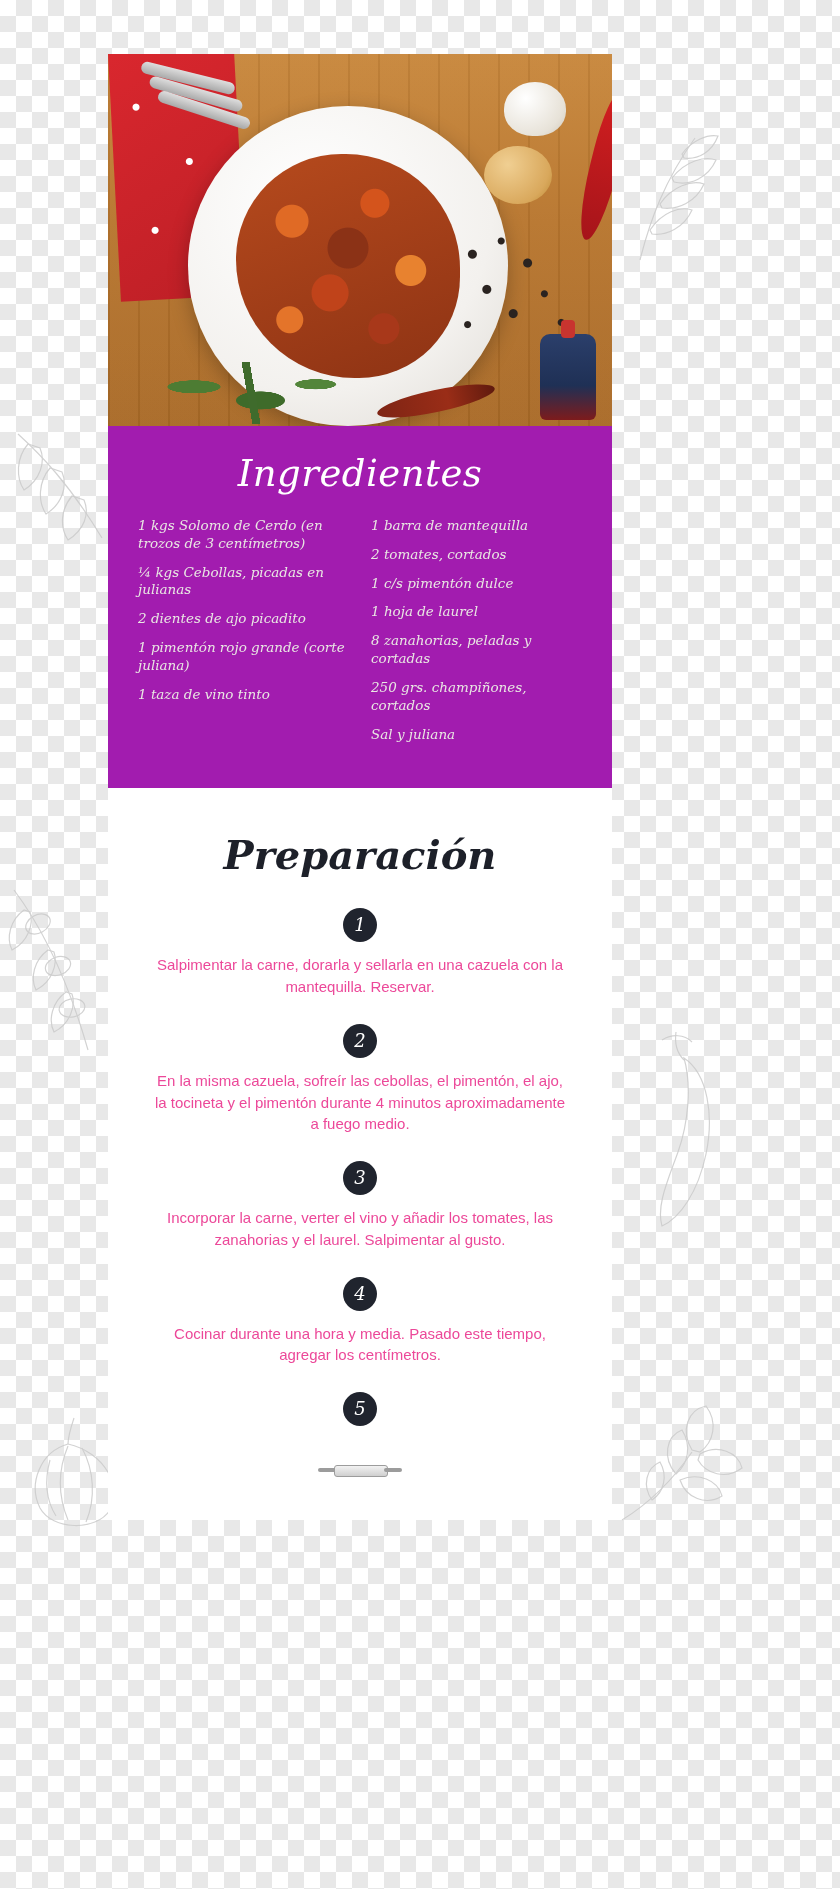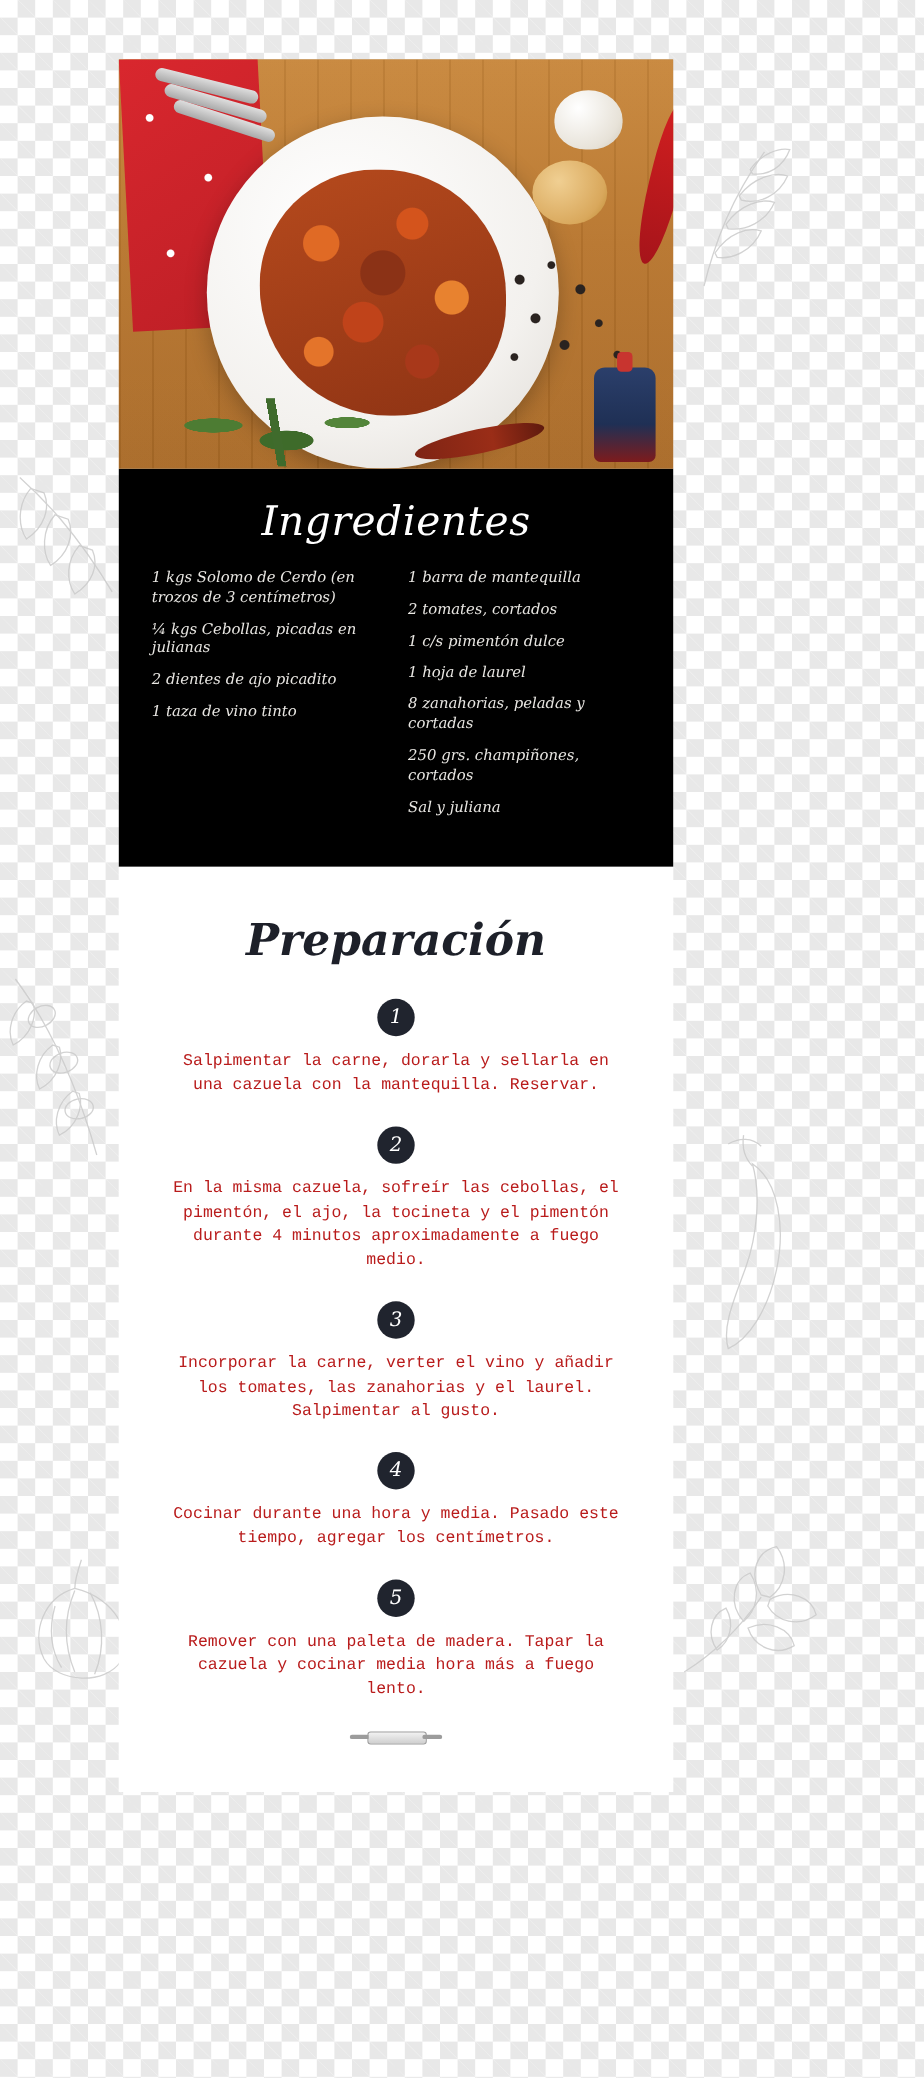--- a/index.html
+++ b/index.html
@@ -172,21 +172,21 @@
     position: absolute;
     left: 50%; top: -14px;
     width: 14px; height: 18px;
     margin-left: -7px;
     border-radius: 4px;
     background: #c8342f;
   }
 
   
   .ingredients {
-    background: #000000;
+    background: #a21caf;
     padding: 26px 30px 34px;
   }
   .script-title {
     font-family: "DejaVu Serif", serif;
     font-style: italic;
     font-weight: 400;
     color: #ffffff;
     text-align: center;
     font-size: 37px;
     letter-spacing: .5px;
@@ -231,22 +231,22 @@
     background: #20242e;
     color: #ffffff;
     font-family: "DejaVu Serif", serif;
     font-style: italic;
     font-size: 18px;
     line-height: 34px;
     display: inline-block;
     margin-bottom: 12px;
   }
   .step-text {
-    font-family: Liberation Mono, monospace;
-    color: #b91c1c;
+    font-family: Liberation Sans, sans-serif;
+    color: #ec4899;
     font-size: 15px;
     line-height: 1.45;
     margin: 0 auto;
     max-width: 420px;
   }
   .rolling-pin {
     margin: 16px auto 0;
     width: 84px; height: 12px;
     position: relative;
   }
@@ -350,20 +350,21 @@
     <div class="mill"></div>
   </div>
 
   <div class="ingredients">
     <h2 class="script-title">Ingredientes</h2>
     <div class="ing-cols">
       <div class="ing-col">
         <p class="ing-item">1 kgs  Solomo de Cerdo (en trozos de 3 centímetros)</p>
         <p class="ing-item">¼ kgs Cebollas, picadas en julianas</p>
         <p class="ing-item">2 dientes de ajo picadito</p>
+        <p class="ing-item">1 pimentón rojo grande (corte juliana)</p>
         <p class="ing-item">1  taza de vino tinto</p>
       </div>
       <div class="ing-col">
         <p class="ing-item">1 barra de mantequilla</p>
         <p class="ing-item">2 tomates, cortados</p>
         <p class="ing-item">1 c/s pimentón dulce</p>
         <p class="ing-item">1 hoja de laurel</p>
         <p class="ing-item">8  zanahorias, peladas y cortadas</p>
         <p class="ing-item">250 grs. champiñones, cortados</p>
         <p class="ing-item">Sal y juliana</p>
@@ -389,21 +390,20 @@
       <p class="step-text">Incorporar la carne, verter el vino y añadir los tomates, las zanahorias y el laurel. Salpimentar al gusto.</p>
     </div>
 
     <div class="step">
       <div class="step-badge">4</div>
       <p class="step-text">Cocinar durante una hora y media. Pasado este tiempo, agregar los centímetros.</p>
     </div>
 
     <div class="step">
       <div class="step-badge">5</div>
-      <p class="step-text">Remover con una paleta de madera. Tapar la cazuela y cocinar media hora más a fuego lento.</p>
     </div>
 
     <div class="rolling-pin">
       <div class="h left"></div>
       <div class="body"></div>
       <div class="h right"></div>
     </div>
   </div>
 
 </div>

